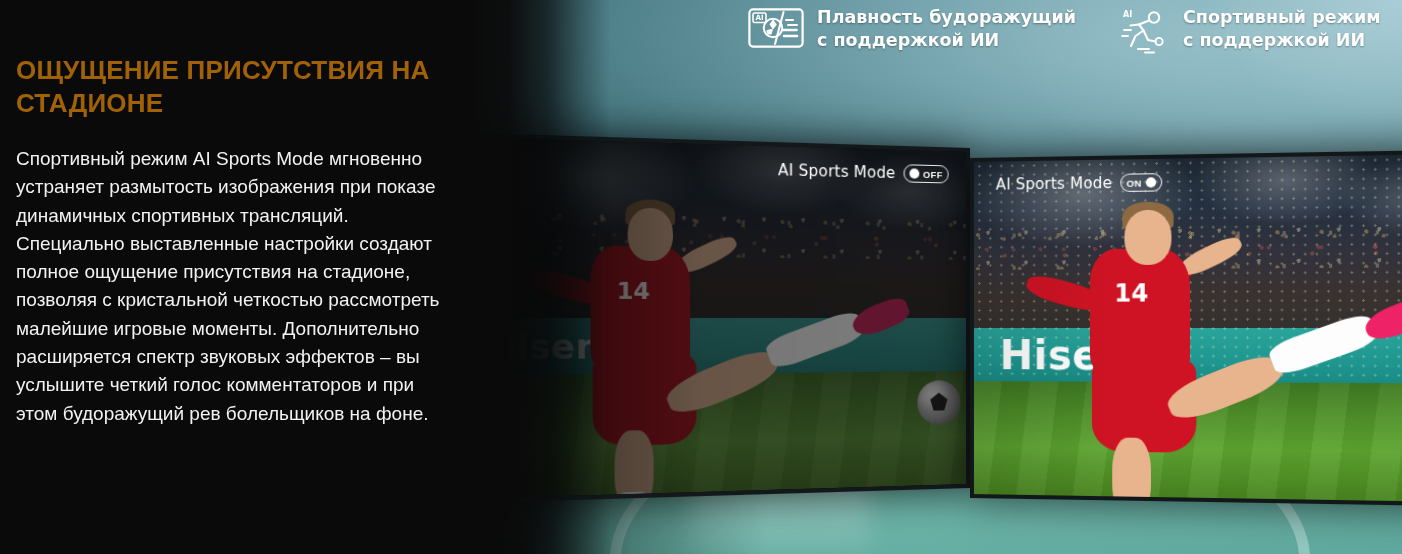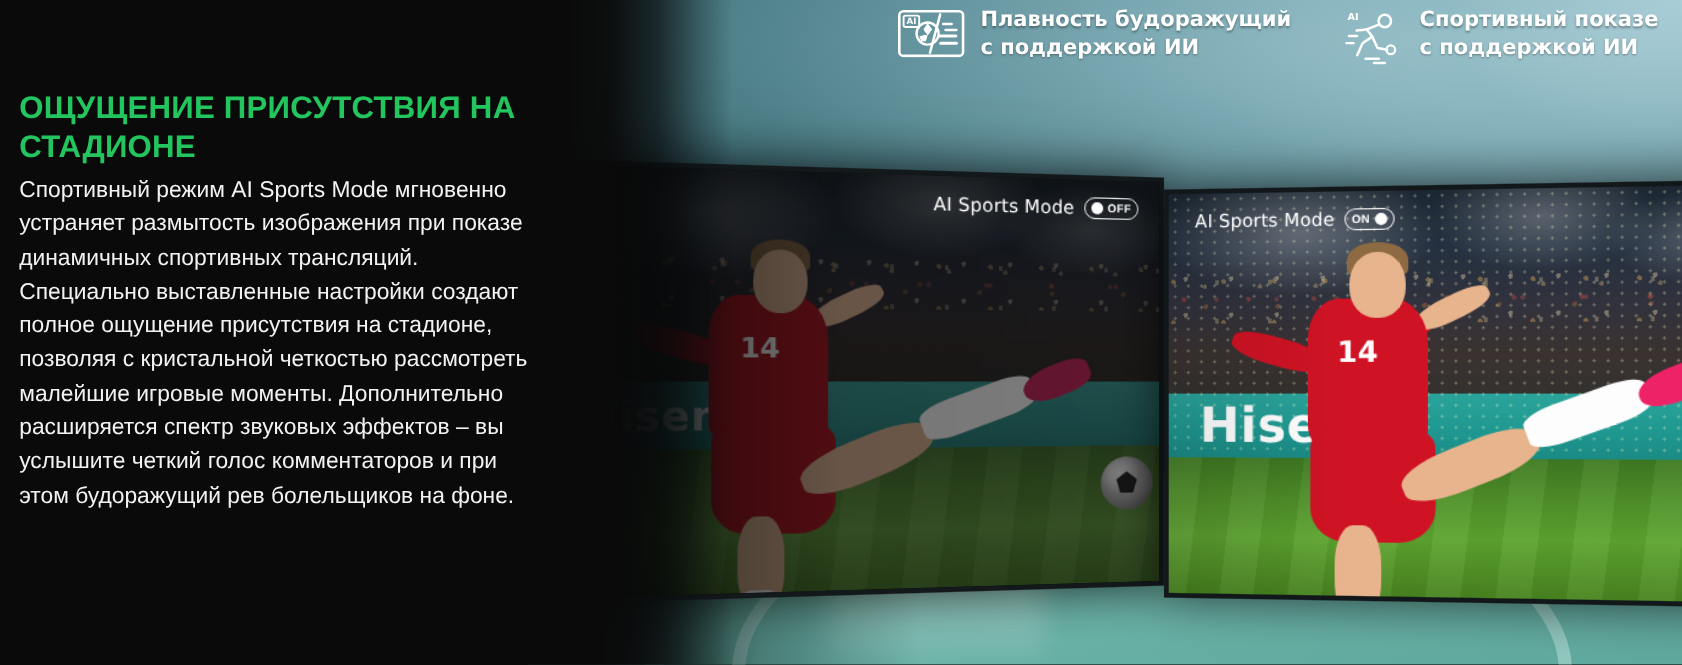--- a/index.html
+++ b/index.html
@@ -169,22 +169,22 @@
   .panel {
     position:absolute; left:0; top:0; width:470px; height:554px;
     background:#0a0a0a; z-index:20;
   }
   .panel-fade {
     position:absolute; left:470px; top:0; width:140px; height:554px; z-index:19;
     background:linear-gradient(90deg,#0a0a0a 0%, rgba(10,10,10,.96) 28%, rgba(8,10,11,.72) 56%, rgba(6,12,14,.30) 80%, rgba(5,12,14,0) 100%);
   }
   .headline {
     position:absolute; left:16px; top:54px; width:440px;
-    color:#22c55e; font-size:26px; line-height:1.27; font-weight:700;
-    letter-spacing:.2px; text-transform:uppercase;margin-top:19px;
+    color:#a16207; font-size:26px; line-height:1.27; font-weight:700;
+    letter-spacing:.2px; text-transform:uppercase;
   }
   .bodytext {
     position:absolute; left:16px; top:145px; width:440px;
     color:#f2f2f2; font-size:19px; line-height:1.49; font-weight:400;
   }
 
   
   .badges {
     position:absolute; left:748px; top:6px; display:flex; gap:42px; z-index:25;
   }
@@ -331,19 +331,19 @@
           <path d="M25.5 22.5 L30 32 L38 33.5" stroke="#ffffff" stroke-width="2.1" stroke-linecap="round" stroke-linejoin="round"></path>
           <path d="M25.5 22.5 L17.5 28 L13 38" stroke="#ffffff" stroke-width="2.1" stroke-linecap="round" stroke-linejoin="round"></path>
           <circle cx="41" cy="33.5" r="3.6" stroke="#ffffff" stroke-width="1.9"></circle>
           <path d="M6 22 L13 22" stroke="#ffffff" stroke-width="1.9" stroke-linecap="round"></path>
           <path d="M4 28 L10 28" stroke="#ffffff" stroke-width="1.9" stroke-linecap="round"></path>
           <path d="M20 41 L31 41" stroke="#ffffff" stroke-width="2.1" stroke-linecap="round"></path>
           <path d="M27 44.5 L36 44.5" stroke="#ffffff" stroke-width="2.1" stroke-linecap="round"></path>
         </svg>
       </span>
       <span class="badge-txt">
-        <span>Спортивный показе</span>
+        <span>Спортивный режим</span>
         <span class="l2">с поддержкой ИИ</span>
       </span>
     </div>
 
   </div>
 </div>
 
 </body></html>

